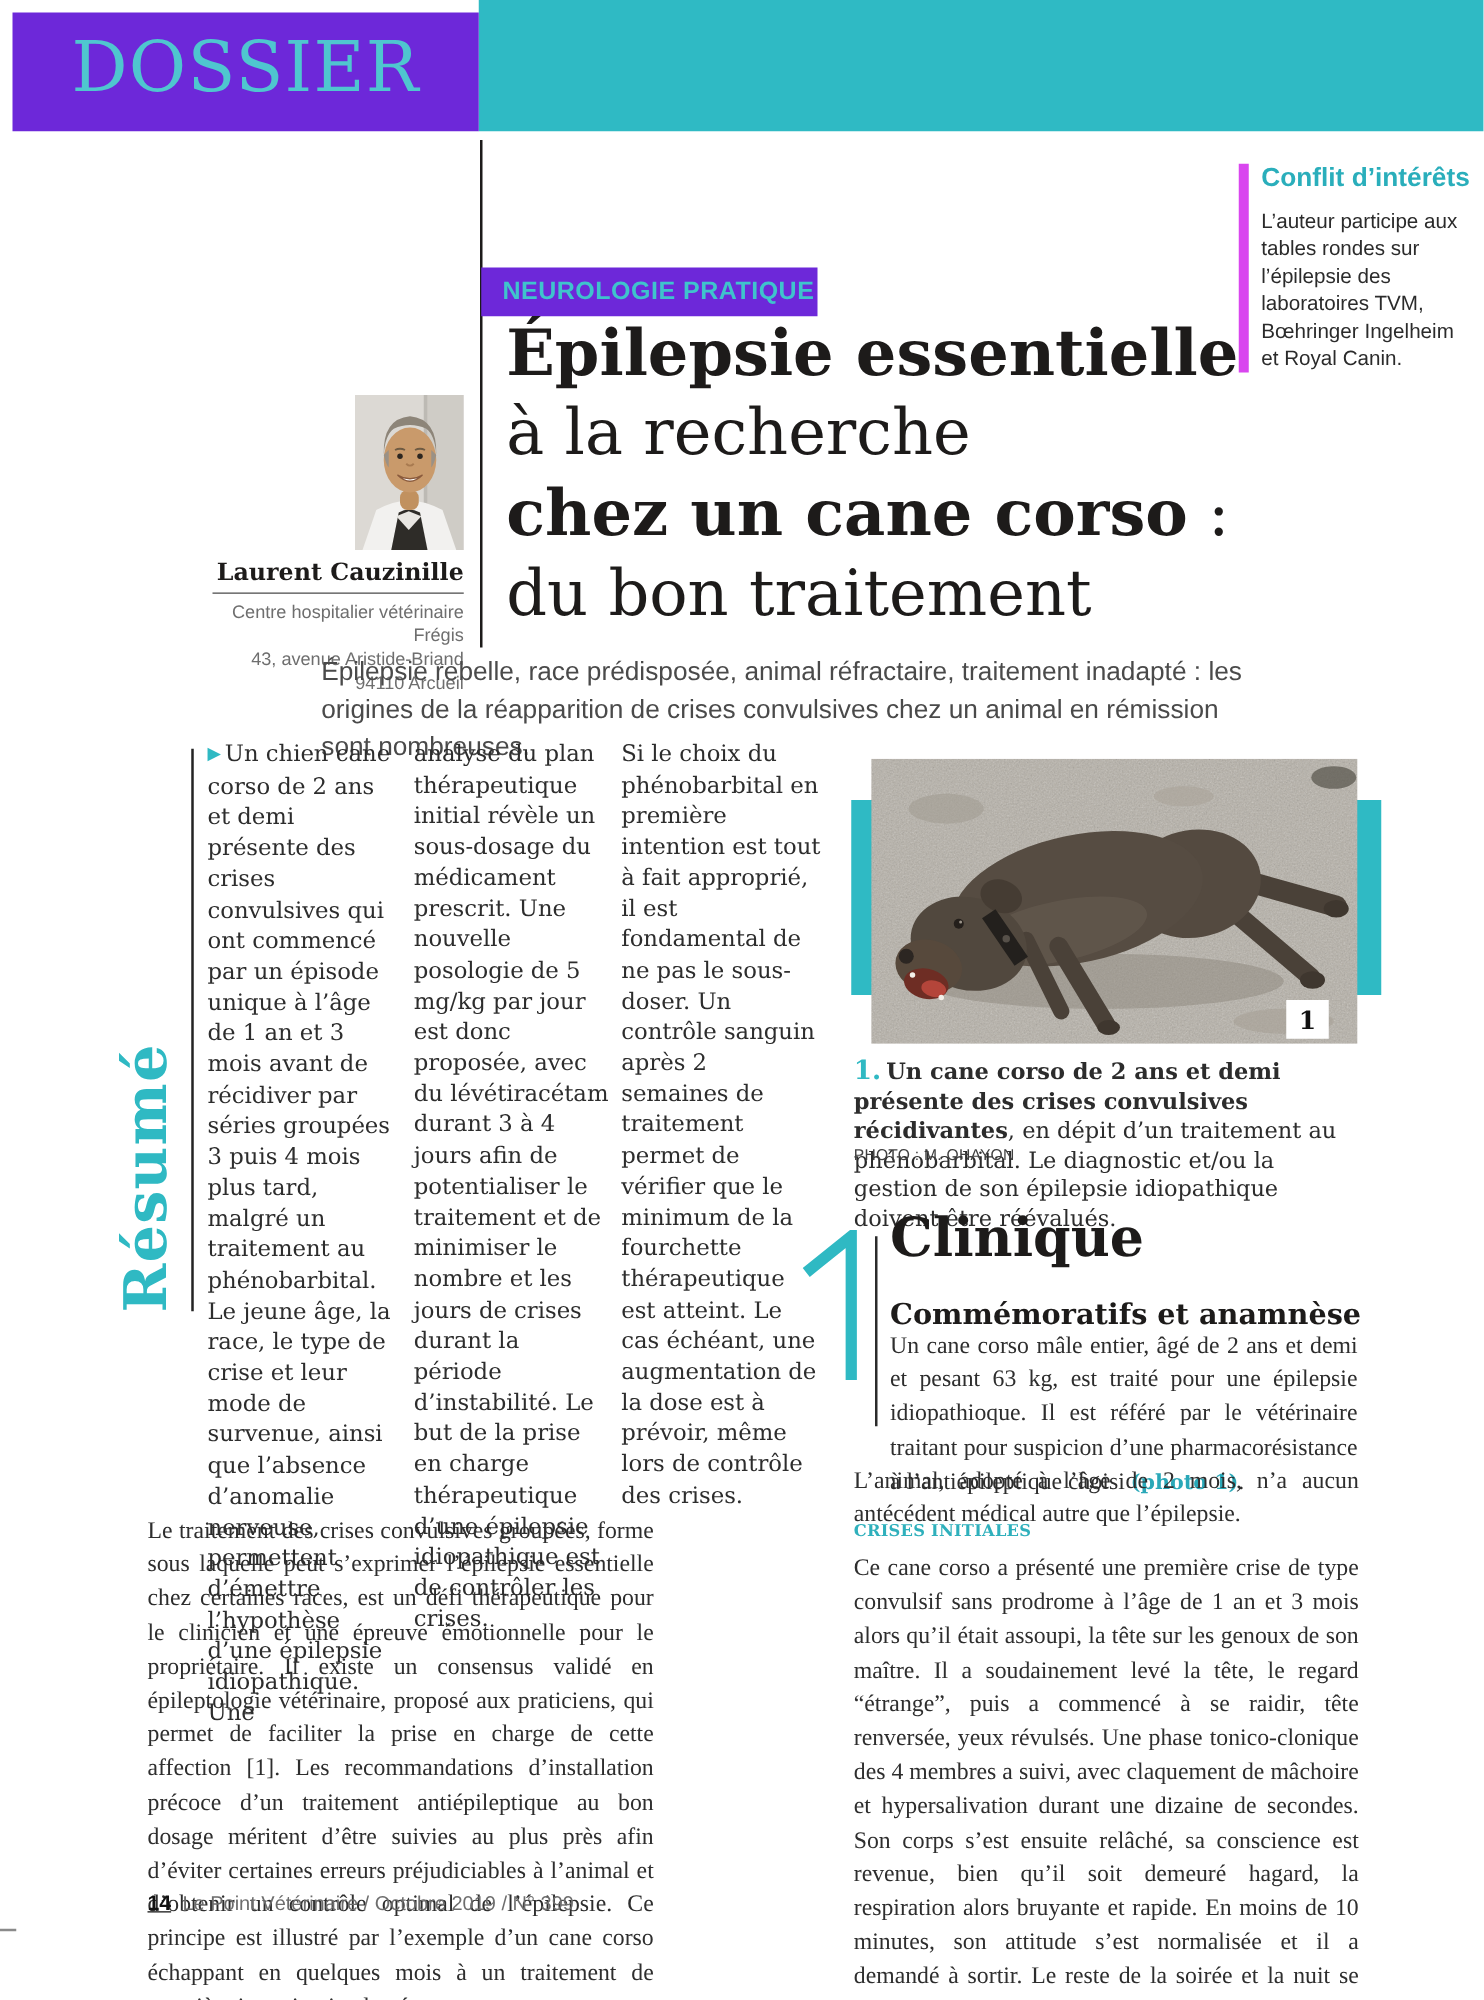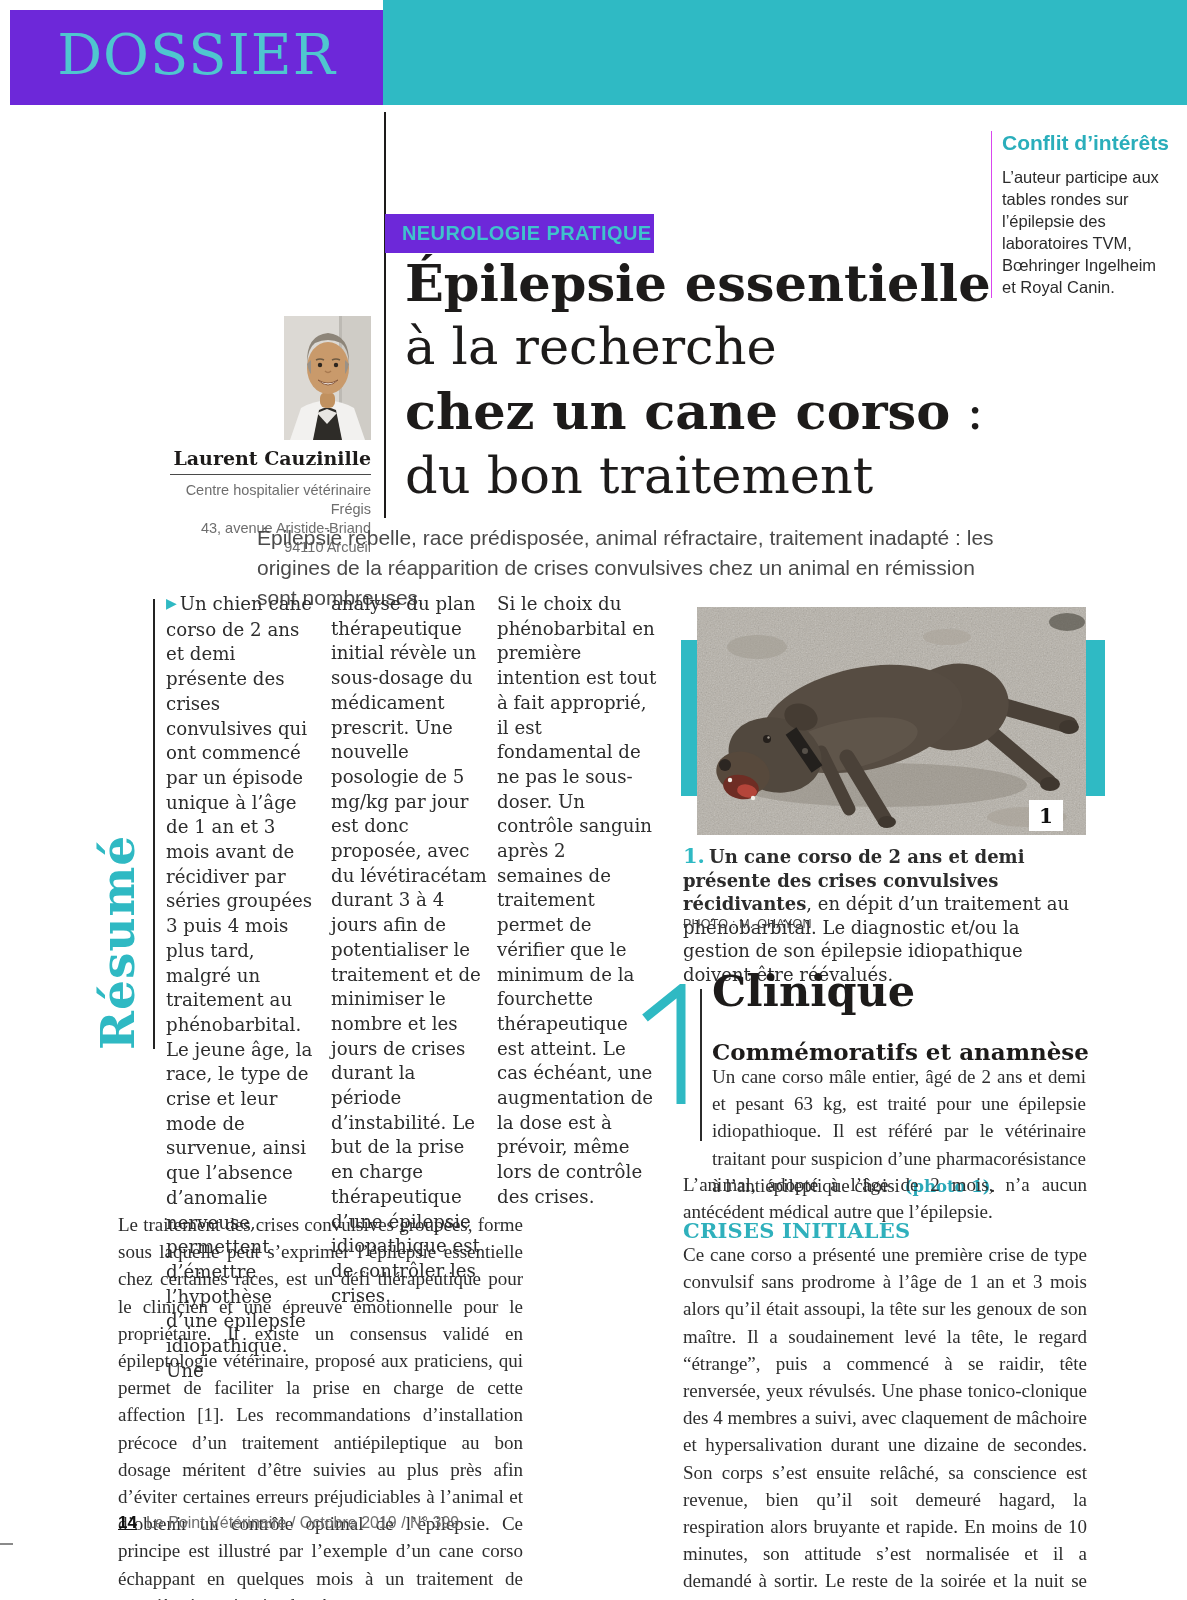--- a/index.html
+++ b/index.html
@@ -7,21 +7,21 @@
         font-family:"Liberation Sans",sans-serif;}
   .abs{position:absolute;}
 
   
   .hdr-teal{left:383px;top:0;width:804px;height:105px;background:#2fbac4;}
   .hdr-black{left:10px;top:10px;width:373px;height:95px;background:#6d28d9;
              display:flex;align-items:center;justify-content:center;}
   .kicker{font-family:"DejaVu Serif",serif;font-size:56px;color:#4fc6cf;letter-spacing:1px;padding-bottom:6px;}
 
   
-  .conflict{left:991px;top:131px;width:172px;border-left:1px solid #d946ef;padding-left:10px;}
+  .conflict{left:991px;top:131px;width:172px;border-left:8px solid #d946ef;padding-left:10px;}
   .conflict-h{font-weight:bold;font-size:21px;line-height:24px;color:#2aaebb;margin-bottom:11px;}
   .conflict-b{font-size:16.5px;line-height:22px;color:#2b2b2b;}
 
   
   .v-divider{left:384px;top:112px;width:2px;height:406px;background:#1d1b1a;}
   .badge{left:385px;top:214px;width:269px;height:39px;background:#6d28d9;color:#3fc3cc;
          font-weight:bold;font-size:20px;letter-spacing:.4px;display:flex;align-items:center;padding-left:17px;box-sizing:border-box;}
   .title{left:405px;top:251px;font-family:"DejaVu Serif",serif;color:#1d1b1a;font-size:51px;line-height:64px;white-space:nowrap;}
   .title .b{font-weight:bold;}
 
@@ -57,21 +57,21 @@
 
   
   .big1{left:641px;top:984px;}
   .sec-rule{left:700px;top:989px;width:2px;height:152px;background:#2b2b2b;}
   .sec-title{left:712px;top:966px;font-family:"DejaVu Serif",serif;font-weight:bold;font-size:43px;color:#1d1b1a;}
   .sec-sub{left:712px;top:1038px;font-family:"DejaVu Serif",serif;font-weight:bold;font-size:23px;color:#1d1b1a;}
   .body-serif{font-family:"Liberation Serif",serif;font-size:19px;line-height:27.2px;color:#2e2e2e;text-align:justify;}
   .sec-p1{left:712px;top:1063px;width:374px;}
   .sec-p1c{left:683px;top:1171px;width:404px;}
   .photo-ref{color:#2aa8b8;font-weight:bold;font-family:"DejaVu Serif",serif;font-size:16.5px;}
-  .crises-h{left:683px;top:1218px;font-family:"DejaVu Serif",serif;font-weight:bold;font-size:21px;color:#2fb0bc;letter-spacing:.2px;}
+  .crises-h{left:683px;top:1218px;font-family:"DejaVu Serif",serif;font-weight:bold;font-size:13px;color:#2fb0bc;letter-spacing:.2px;}
   .sec-p2{left:683px;top:1241px;width:404px;}
 
   
   .intro-p{left:118px;top:1211px;width:405px;}
 
   
   .footer{left:118px;top:1513px;font-size:16px;color:#6d6d6d;white-space:nowrap;}
   .pagenum{font-weight:bold;font-size:17px;color:#111;margin-right:9px;text-decoration:underline;}
   .corner-dash{left:0;top:1543px;width:13px;height:2px;background:#8a8a8a;}
 </style>

